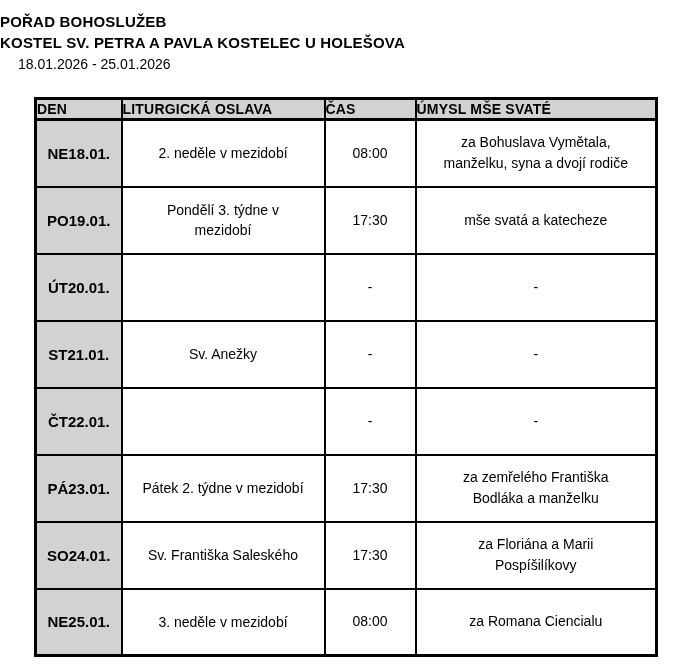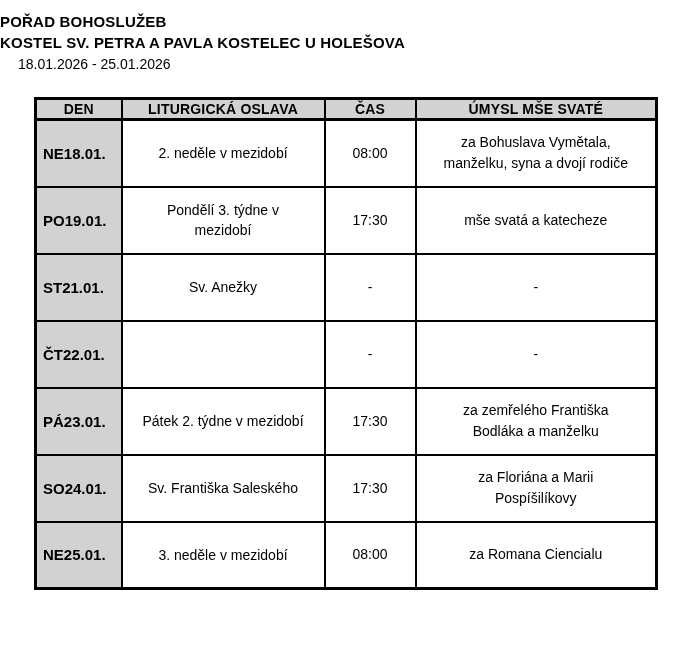--- a/index.html
+++ b/index.html
@@ -30,21 +30,21 @@
   col.c-day { width: 86px; }
   col.c-celebration { width: 203px; }
   col.c-time { width: 91px; }
   col.c-intention { width: 241px; }
 
   th {
     background: var(--header-bg, #d2d2d2);
     font-size: 14px;
     font-weight: bold;
     height: 21px;
-    text-align: center;
+    text-align: left;
     vertical-align: middle;
     border: 2px solid var(--border-color, #000000);
     border-bottom: 3px solid var(--border-color, #000000);
     letter-spacing: 0.2px;
     margin-top: 36px;
   }
   td {
     border: 2px solid var(--border-color, #000000);
     height: 67px;
     vertical-align: middle;
@@ -52,21 +52,21 @@
     font-size: 14px;
     line-height: 21px;
   }
   td.day-cell {
     background: var(--day-col-bg, #d2d2d2);
     font-weight: bold;
     font-size: 15px;
   }
   .day-wrap {
     display: flex;
-    justify-content: flex-start;
+    justify-content: center;
     align-items: center;
     padding: 0 6px;
   }
   td.celebration-cell { padding: 0 16px; line-height: 20px; }
   td.time-cell { padding: 0 0; }
   td.intention-cell { padding: 0 20px; }
 </style>
 </head>
 <body>
 
@@ -106,20 +106,31 @@
     <tr>
       <td class="day-cell">
         <div class="day-wrap">
           <span>PO</span>
           <span>19.01.</span>
         </div>
       </td>
       <td class="celebration-cell">Pondělí 3. týdne v mezidobí</td>
       <td class="time-cell">17:30</td>
       <td class="intention-cell">mše svatá a katecheze</td>
+    </tr>
+    <tr>
+      <td class="day-cell">
+        <div class="day-wrap">
+          <span>ÚT</span>
+          <span>20.01.</span>
+        </div>
+      </td>
+      <td class="celebration-cell"></td>
+      <td class="time-cell">-</td>
+      <td class="intention-cell">-</td>
     </tr>
     <tr>
       <td class="day-cell">
         <div class="day-wrap">
           <span>ST</span>
           <span>21.01.</span>
         </div>
       </td>
       <td class="celebration-cell">Sv. Anežky</td>
       <td class="time-cell">-</td>

